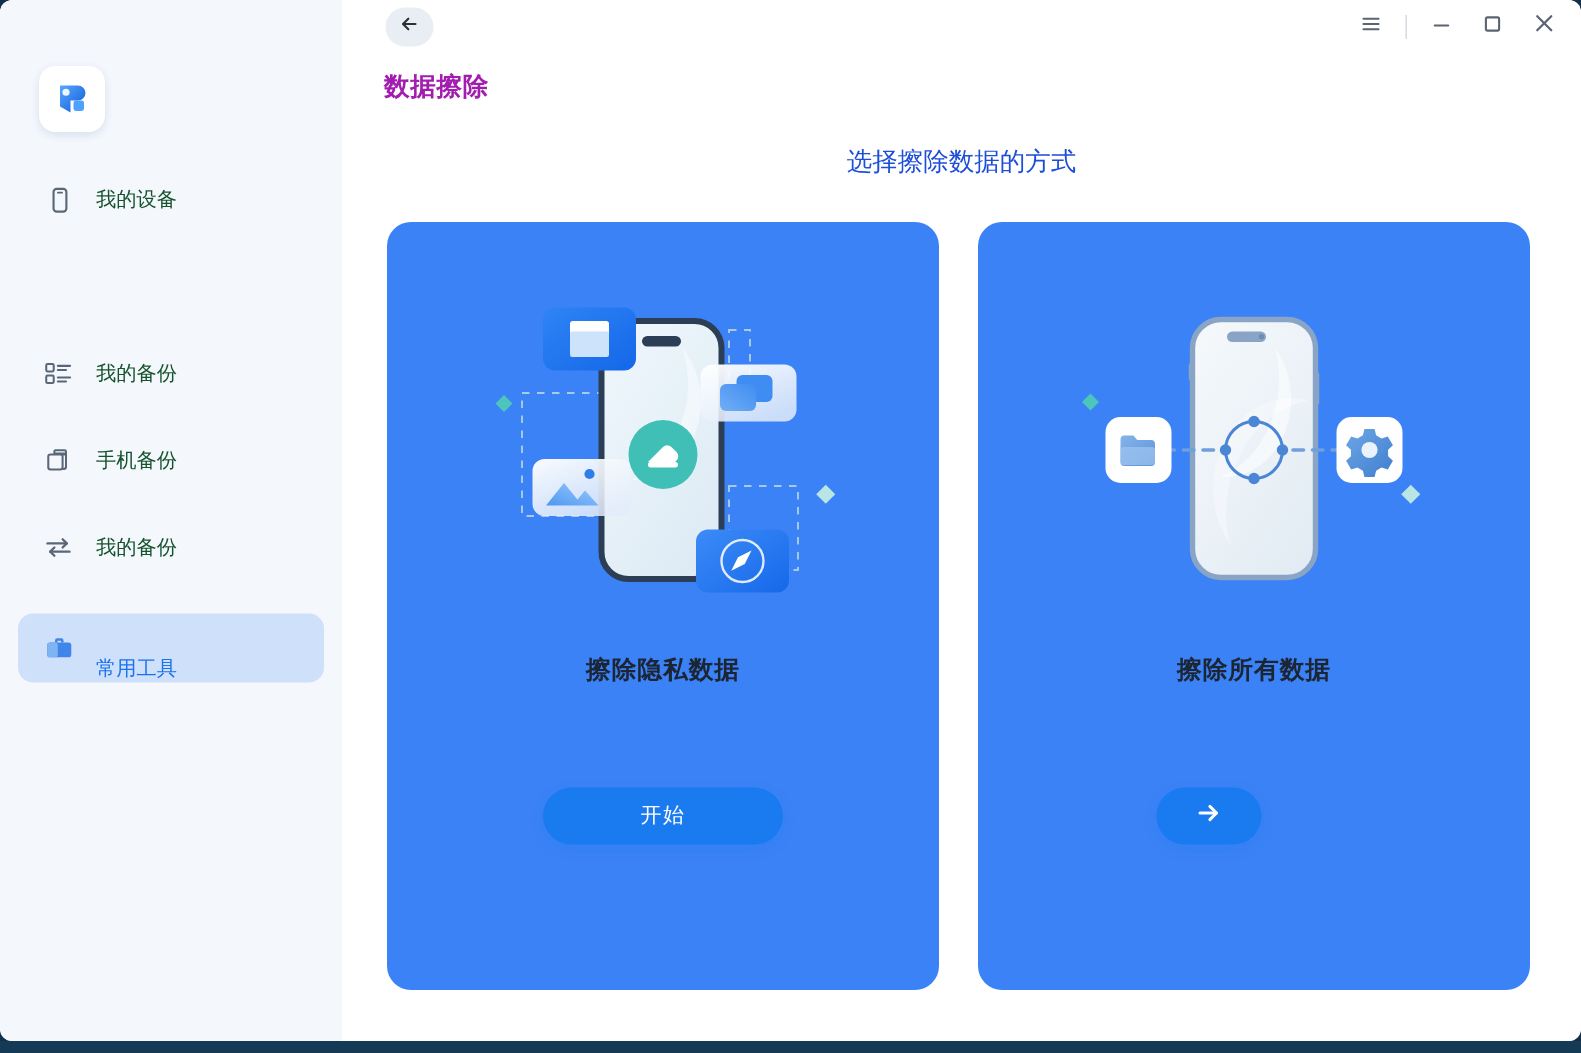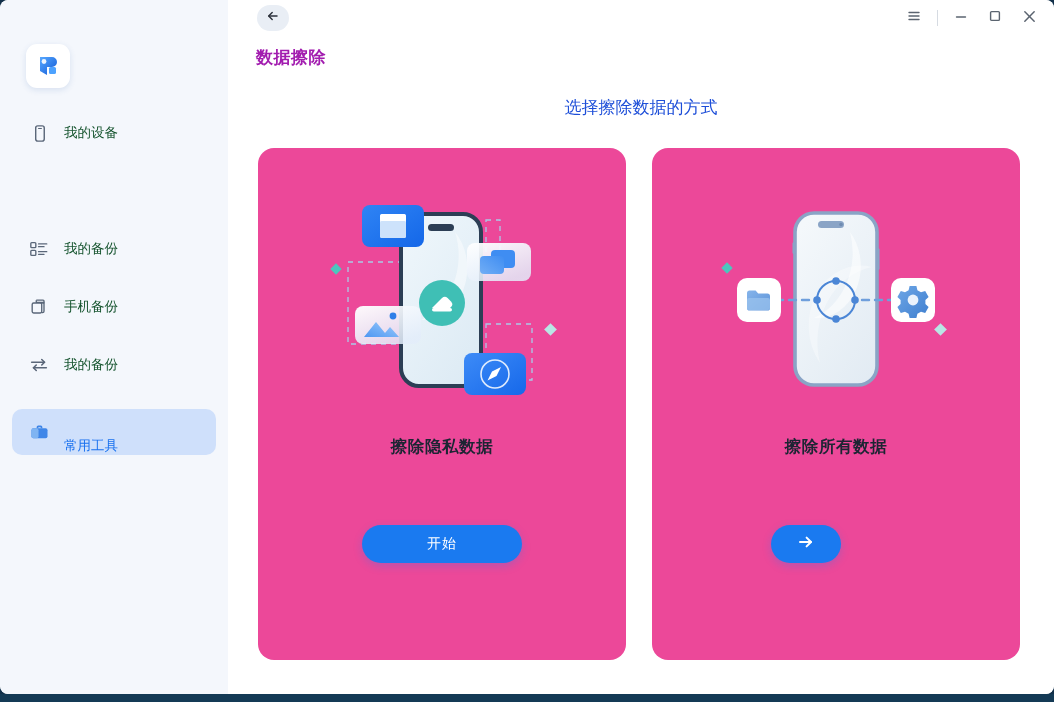--- a/index.html
+++ b/index.html
@@ -121,21 +121,21 @@
     text-align: center;
     font-size: 17px;
     color: #1d4ed8;
   }
 
   
   .card {
     position: absolute;
     top: 148px;
     width: 368px; height: 512px;
-    background: #ec4899;
+    background: #3b82f6;
     border-radius: 16px;
   }
   #card-left  { left: 30px; }
   #card-right { left: 424px; }
 
   .card-illustration {
     position: absolute;
     left: 0; top: 0;
     width: 368px; height: 272px;
   }

